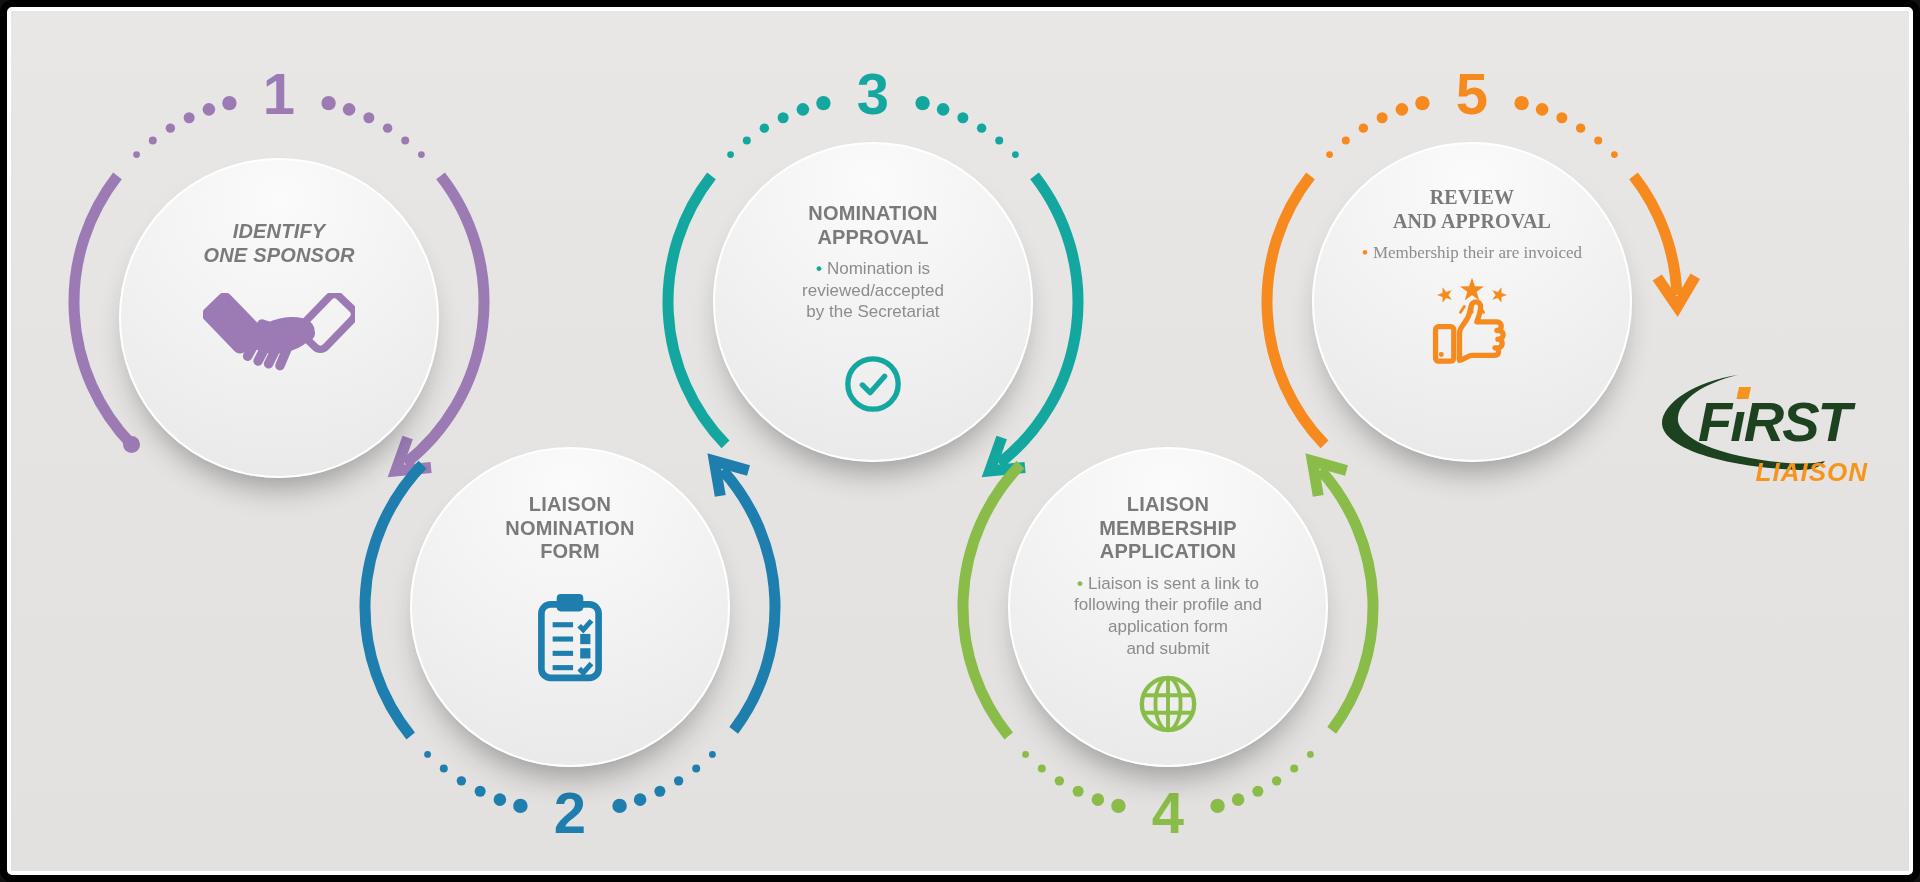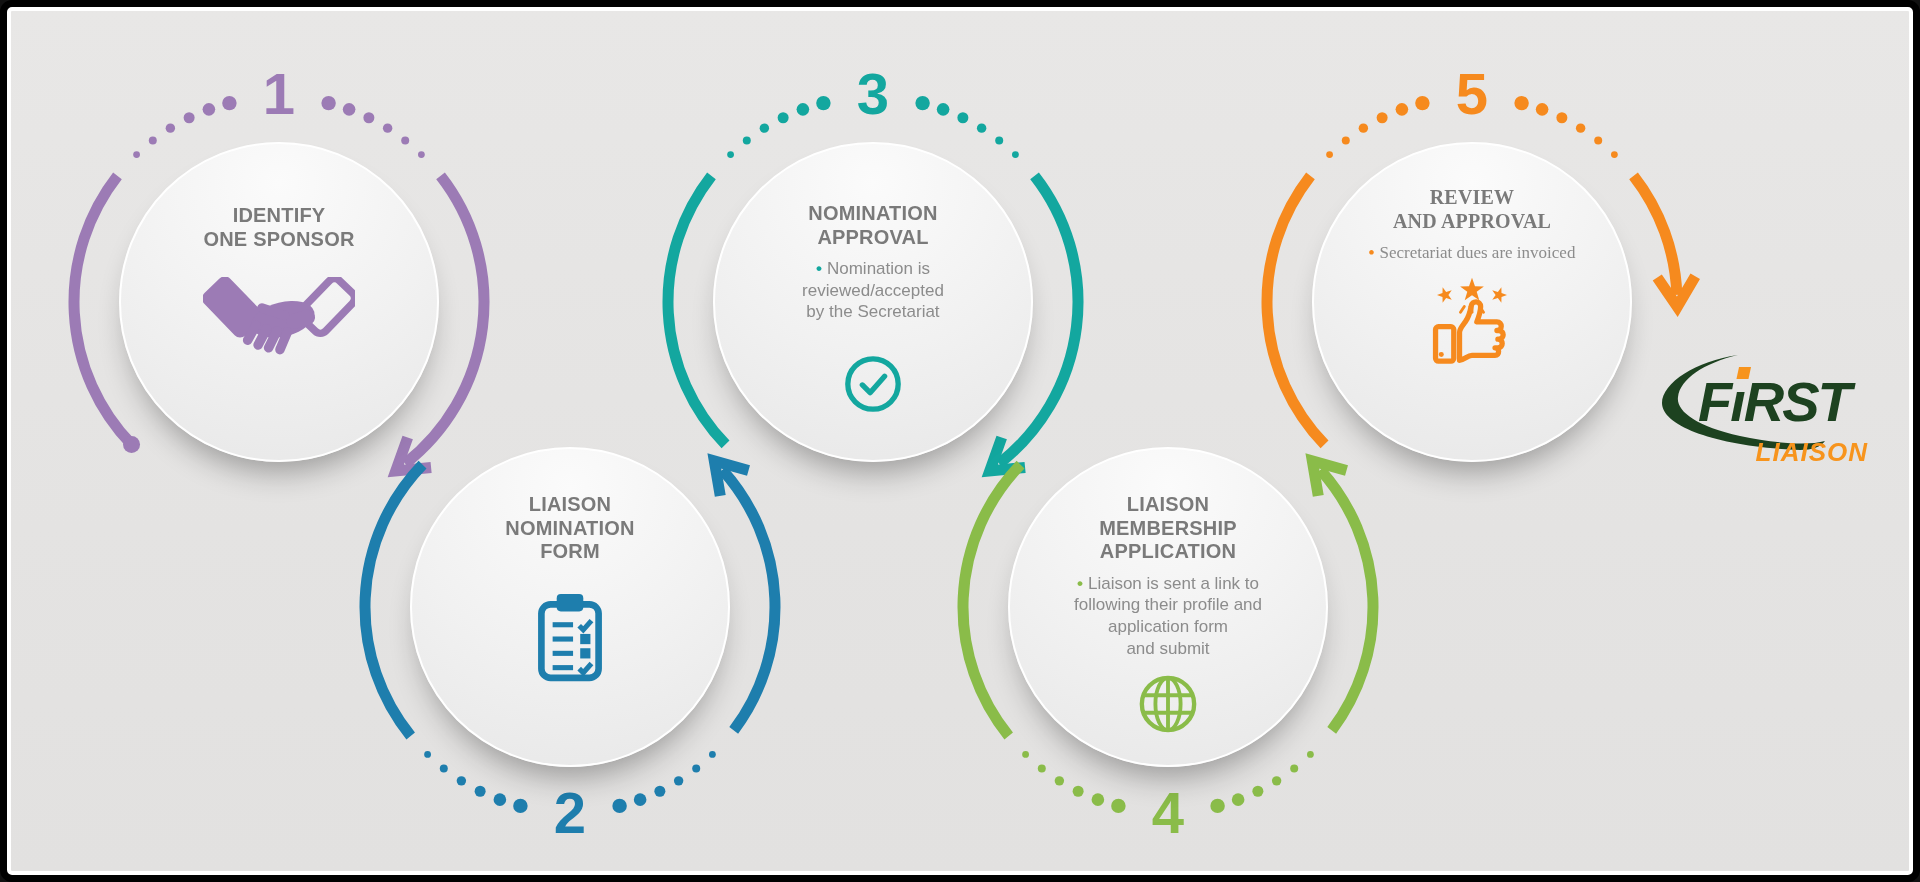--- a/index.html
+++ b/index.html
@@ -7,37 +7,37 @@
   .frame{position:absolute;left:0;top:0;width:1920px;height:882px;box-sizing:border-box;
     background:linear-gradient(180deg,#e8e7e6 0%,#e4e3e2 60%,#e2e1e0 100%);
     border:7px solid #000;border-radius:12px;box-shadow:inset 0 0 0 4px #fff;}
   #rings{position:absolute;left:0;top:0;}
   .ringnum{font-size:58px;font-weight:bold;font-family:"Liberation Sans","DejaVu Sans",sans-serif;}
   .disc{position:absolute;width:320px;height:320px;border-radius:50%;box-sizing:border-box;
     border:2px solid #ffffff;
     background:radial-gradient(circle at 50% 12%,#fbfbfb 0%,#f1f1f1 52%,#e7e7e7 100%);
     box-shadow:0 20px 30px -10px rgba(0,0,0,0.32);
     display:flex;flex-direction:column;align-items:center;text-align:center;}
-  .s1{left:112px;top:135px;padding-top:60px;}
+  .s1{left:112px;top:151px;padding-top:60px;font-style:italic;}
   .s2{left:403px;top:440px;padding-top:44px;}
   .s3{left:706px;top:135px;padding-top:58px;}
   .s4{left:1001px;top:440px;padding-top:44px;}
   .s5{left:1305px;top:135px;padding-top:42px;font-family:Liberation Serif, serif;}
   .title{font-size:20px;font-weight:bold;color:var(--heading,#7a7a7a);margin:0;
     white-space:pre-line;line-height:1.18;letter-spacing:.2px;}
   .bullet{margin:9px 18px 0 18px;font-size:17px;line-height:1.27;color:var(--body,#8c8c8c);}
   .btext{white-space:pre-line;}
   .bdot{margin-right:5px;font-weight:bold;}
   .icon{line-height:0;}
   .s1 .icon{margin-top:26px;}
   .s2 .icon{margin-top:26px;}
   .s3 .icon{margin-top:30px;}
   .s4 .icon{margin-top:14px;}
   .s5 .icon{margin-top:8px;}
-  .logo{position:absolute;left:1645px;top:346px;width:250px;height:125px;}
+  .logo{position:absolute;left:1645px;top:366px;width:250px;height:125px;}
   .logo text{font-family:"Liberation Sans","DejaVu Sans",sans-serif;}
 </style>
 </head>
 <body style="--heading: #7a7a7a; --body: #8c8c8c;">
 
 <div class="frame">
 
   <svg id="rings" width="1920" height="882">
       <g>
         <path d="M110.45779551062202 168.78939755824A205 205 0 0 0 124.53534093057652 437.40496594409444" stroke="#9c7bb5" stroke-width="11" fill="none"></path>
@@ -203,21 +203,21 @@
         <path d="M32 5 V59" stroke-width="4"></path>
         <path d="M7 23 H57" stroke-width="4"></path>
         <path d="M7 41 H57" stroke-width="4"></path>
       </svg>
     </div>
   </div>
 
   <div class="disc s5">
     <h2 class="title">REVIEW
 AND APPROVAL</h2>
-    <p class="bullet"><span class="bdot" style="color: rgb(246, 138, 30);">•</span><span class="btext">Secretariat dues are invoiced</span></p>
+    <p class="bullet"><span class="bdot" style="color: rgb(246, 138, 30);">•</span><span class="btext">Membership their are invoiced</span></p>
     <div class="icon" style="color: rgb(246, 138, 30);">
       <svg width="96" height="94" viewBox="0 0 100 98">
         <g fill="currentColor">
           <path d="M50 6 L46.9 14.8 L37.6 15 L45.1 20.6 L42.4 29.5 L50 24.2 L57.6 29.5 L54.9 20.6 L62.4 15 L53.1 14.8 Z"></path>
           <path transform="translate(22 24) rotate(-18)" d="M0 -8.5 L-2 -2.75 L-8.08 -2.63 L-3.23 1.05 L-5 6.88 L0 3.4 L5 6.88 L3.23 1.05 L8.08 -2.63 L2 -2.75 Z"></path>
           <path transform="translate(78 24) rotate(18)" d="M0 -8.5 L-2 -2.75 L-8.08 -2.63 L-3.23 1.05 L-5 6.88 L0 3.4 L5 6.88 L3.23 1.05 L8.08 -2.63 L2 -2.75 Z"></path>
         </g>
         <g stroke="currentColor" stroke-width="3" stroke-linecap="round" fill="none">
           <path d="M42 36 L38 42"></path>
             <path d="M50 35 L50 42"></path>

